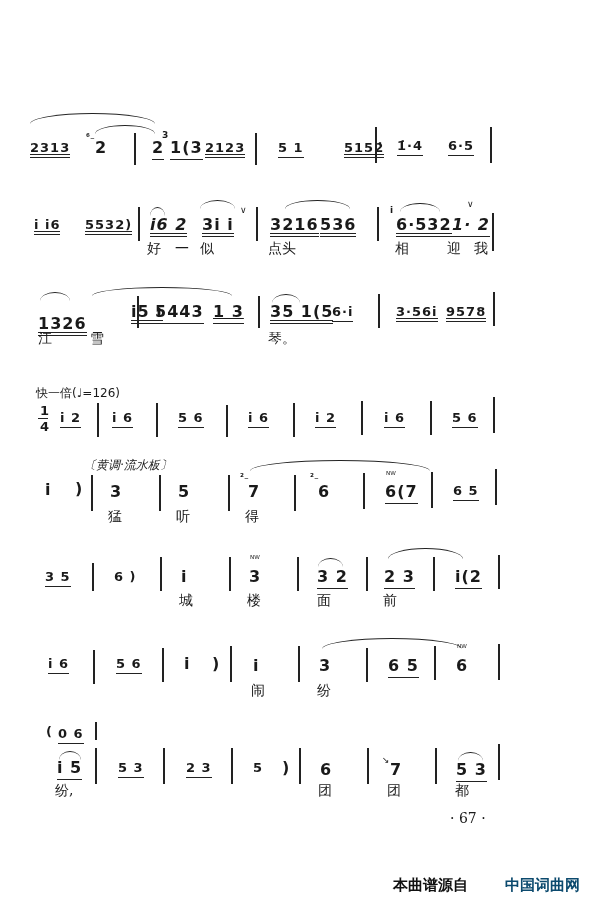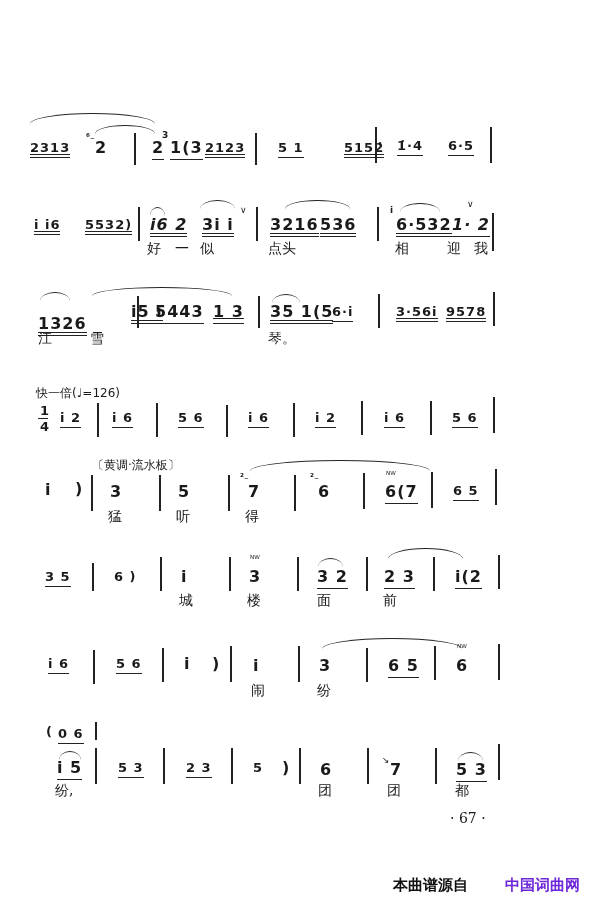--- a/index.html
+++ b/index.html
@@ -106,21 +106,21 @@
   <div class="bar" style="left:293px;top:20px;height:34px;"></div>
   <span class="tok ul" style="left:315px;top:27px;">i 2</span>
   <div class="bar" style="left:361px;top:18px;height:34px;"></div>
   <span class="tok ul" style="left:384px;top:27px;">i 6</span>
   <div class="bar" style="left:430px;top:18px;height:34px;"></div>
   <span class="tok ul" style="left:452px;top:27px;">5 6</span>
   <div class="bar" style="left:493px;top:14px;height:36px;"></div>
 </div>
 
 <div class="line" style="top:455px;height:75px;">
-  <span class="txt" style="left:92px;top:2px;">〔黄调·流水板〕</span>
+  <span class="txt" style="left:84px;top:2px;font-style:italic;">〔黄调·流水板〕</span>
   <div class="slur" style="left:250px;top:5px;width:180px;height:10px;"></div>
   <span class="tok big" style="left:45px;top:25px;">i</span>
   <span class="tok big" style="left:75px;top:24px;">)</span>
   <div class="bar" style="left:91px;top:20px;height:36px;"></div>
   <span class="tok big" style="left:110px;top:27px;">3</span>
   <span class="lyr" style="left:108px;top:53px;">猛</span>
   <div class="bar" style="left:159px;top:20px;height:36px;"></div>
   <span class="tok big" style="left:178px;top:27px;">5</span>
   <span class="lyr" style="left:176px;top:53px;">听</span>
   <div class="bar" style="left:228px;top:20px;height:36px;"></div>
@@ -208,13 +208,13 @@
   <div class="bar" style="left:435px;top:26px;height:36px;"></div>
   <div class="slur" style="left:458px;top:30px;width:25px;"></div>
   <span class="tok big ul" style="left:456px;top:38px;">5 3</span>
   <span class="lyr" style="left:455px;top:60px;">都</span>
   <div class="bar" style="left:498px;top:22px;height:36px;"></div>
 </div>
 
 <span style="position:absolute;left:450px;top:810px;font-size:14px;font-family:'DejaVu Serif',serif;">· 67 ·</span>
 
 <span class="footer-src" style="left:393px;top:876px;color:#111;">本曲谱源自</span>
-<span class="footer-src" style="left:505px;top:876px;color:#6d28d9;">中国词曲网</span>
+<span class="footer-src" style="left:505px;top:876px;color:#0c4a6e;">中国词曲网</span>
 
 </body></html>

